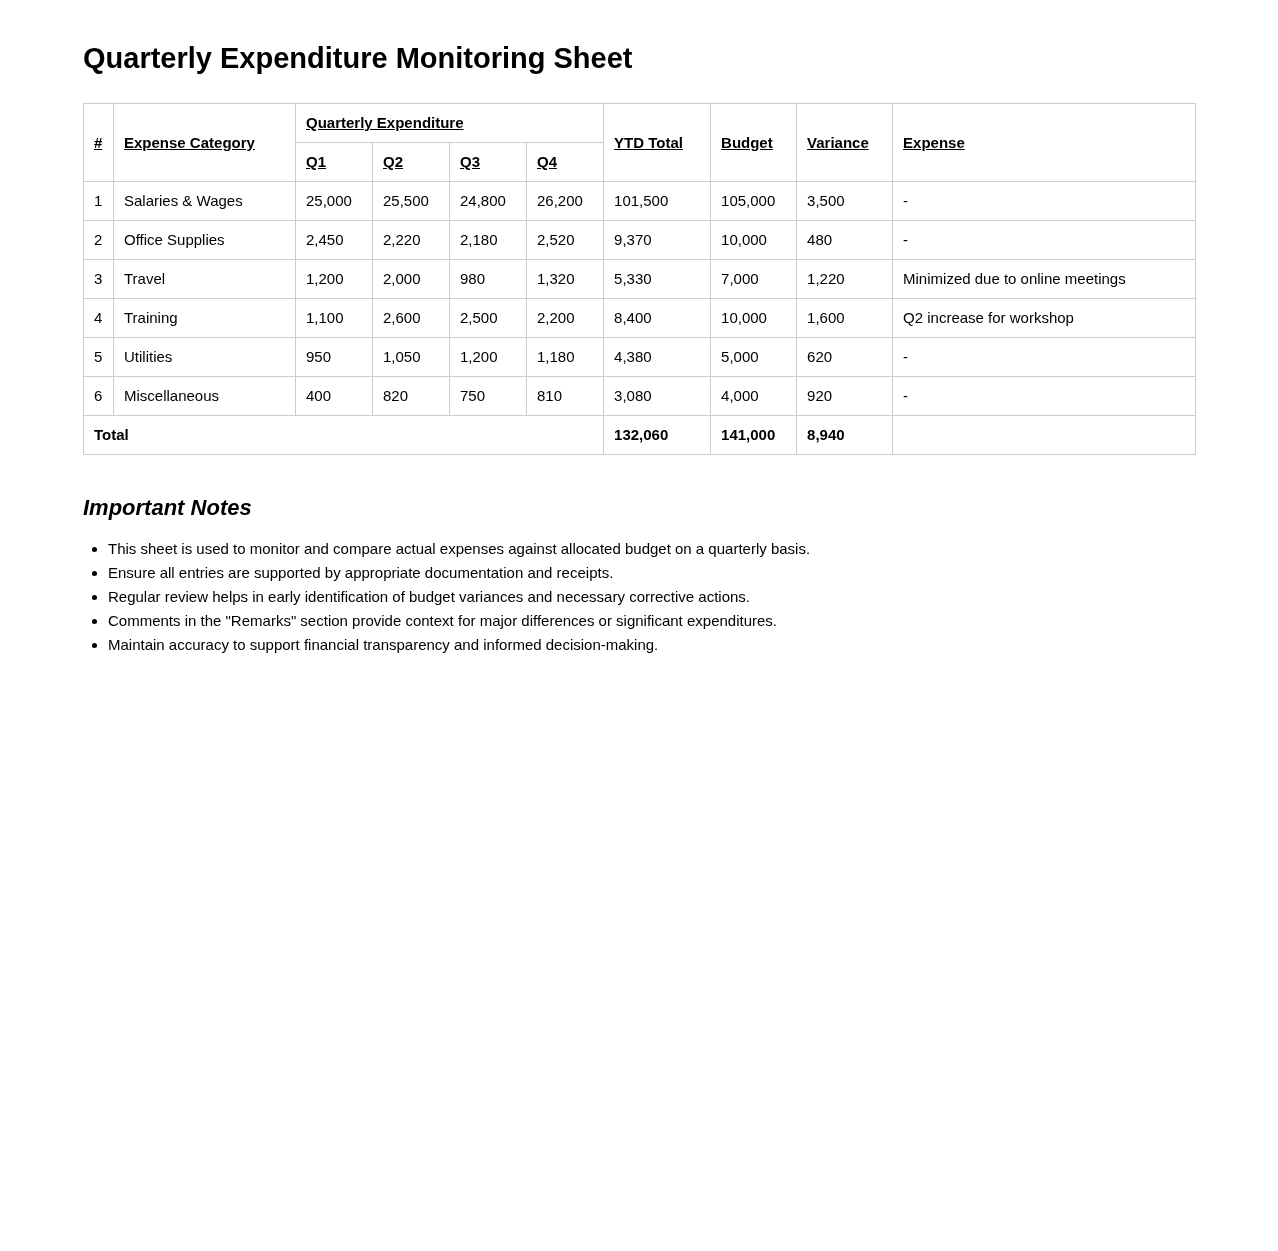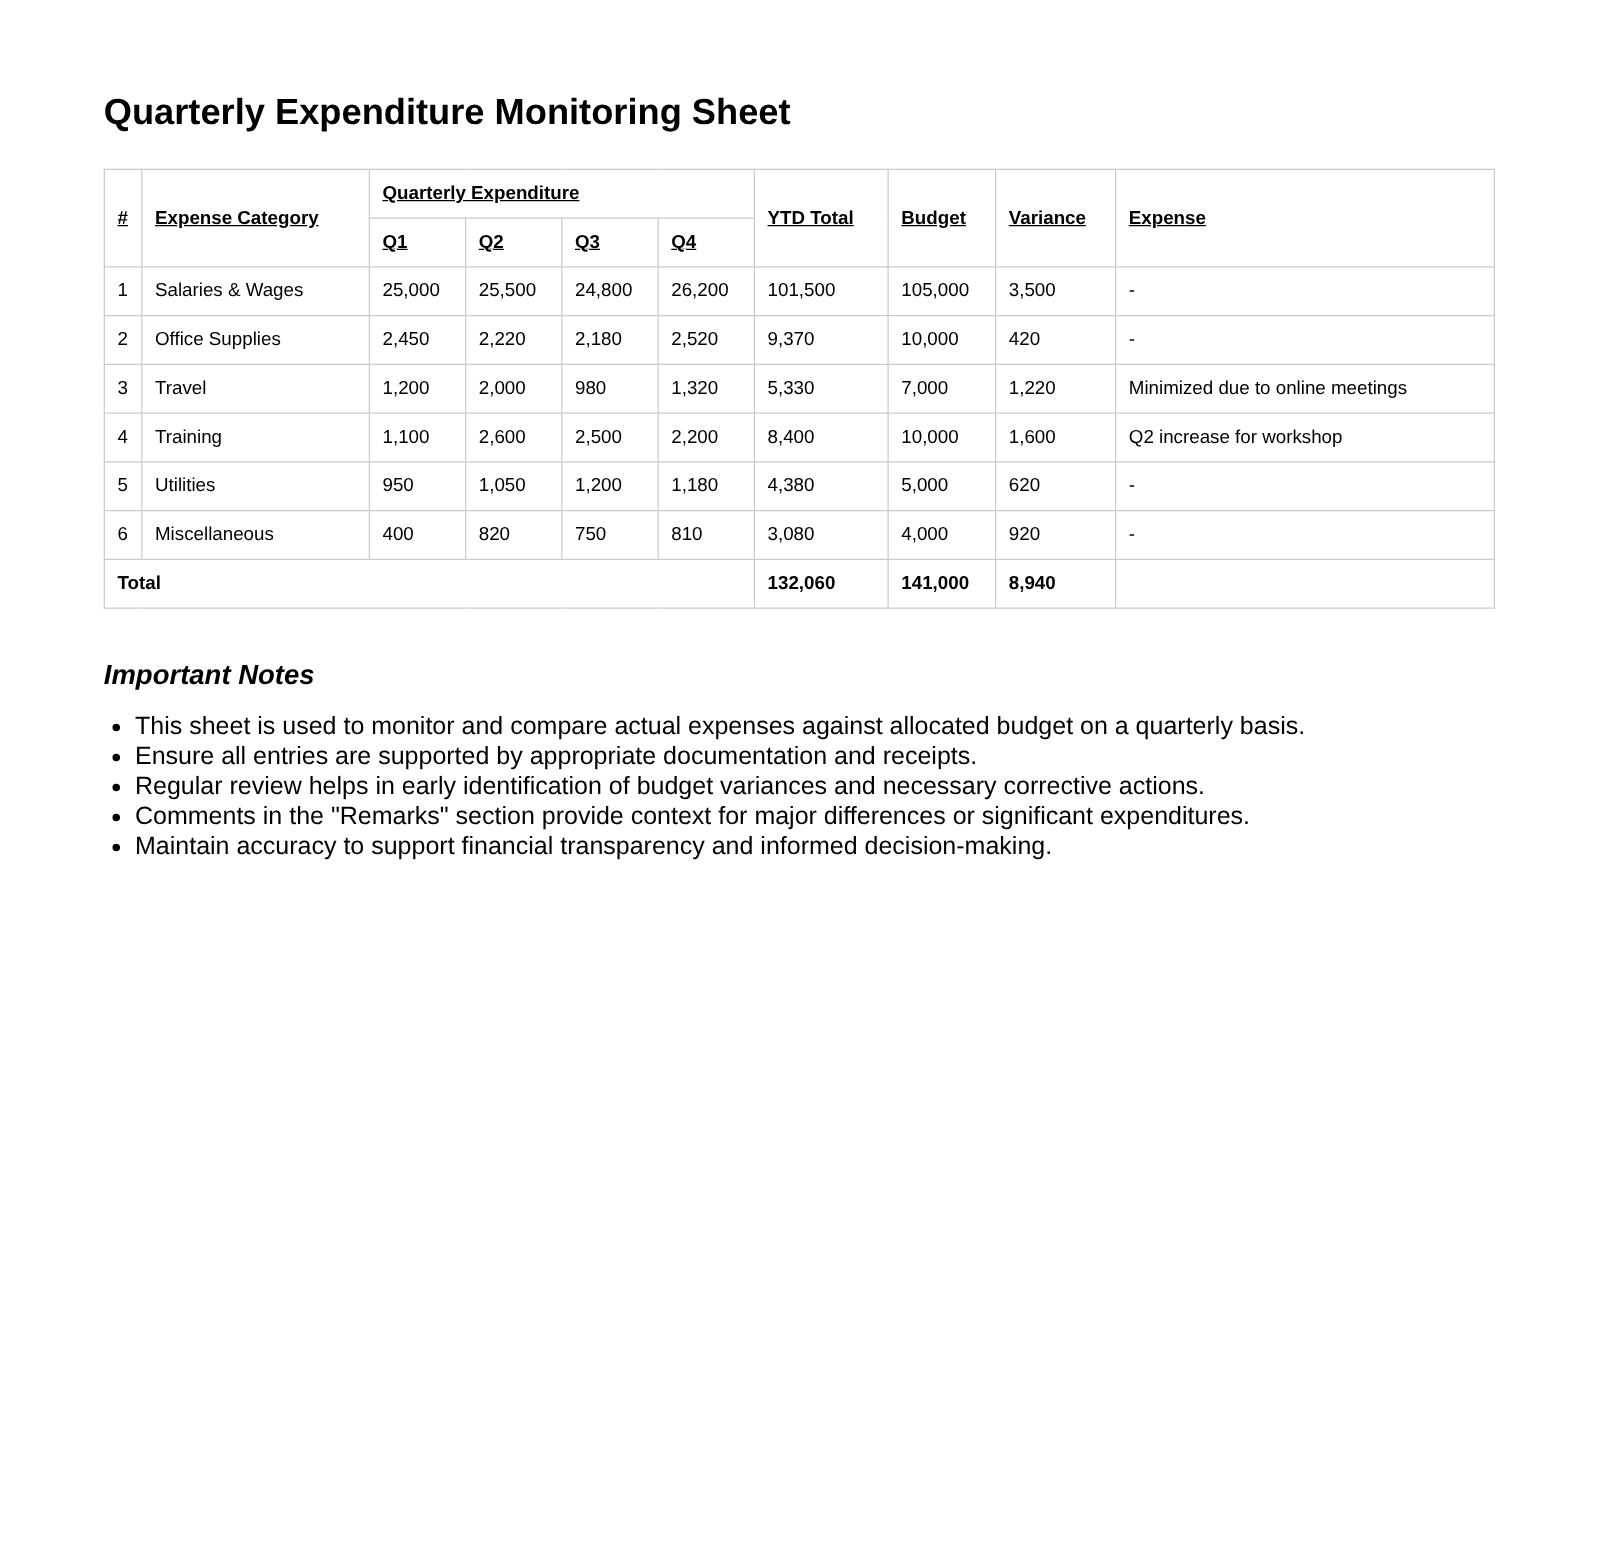--- a/index.html
+++ b/index.html
@@ -5,21 +5,21 @@
   html, body {
     margin: 0;
     padding: 0;
     background: #ffffff;
     color: #000000;
     font-family: "Liberation Sans", sans-serif;
   }
   .page {
     width: 1112px;
     margin: 0 auto;
-    padding-top: 74px;
+    padding-top: 42px;
     padding-bottom: 80px;
   }
   h1.doc-title {
     font-size: 29px;
     line-height: 1.15;
     font-weight: bold;
     margin: 0 0 28px 0;
   }
   table.sheet {
     border-collapse: collapse;
@@ -49,21 +49,21 @@
     font-size: 22px;
     font-weight: bold;
     margin: 40px 0 16px 0;
     font-style: italic;
   }
   ul.notes-list {
     margin: 0;
     padding-left: 25px;
   }
   ul.notes-list li {
-    font-size: 20px;
+    font-size: 15px;
     line-height: 24px;
   }
 </style>
 </head>
 <body>
 
 <div class="page">
 
   <h1 class="doc-title">Quarterly Expenditure Monitoring Sheet</h1>
 
@@ -112,21 +112,21 @@
         </tr>
         <tr>
           <td>2</td>
           <td>Office Supplies</td>
           <td>2,450</td>
           <td>2,220</td>
           <td>2,180</td>
           <td>2,520</td>
           <td>9,370</td>
           <td>10,000</td>
-          <td>420</td>
+          <td>480</td>
           <td>-</td>
         </tr>
         <tr>
           <td>3</td>
           <td>Travel</td>
           <td>1,200</td>
           <td>2,000</td>
           <td>980</td>
           <td>1,320</td>
           <td>5,330</td>

